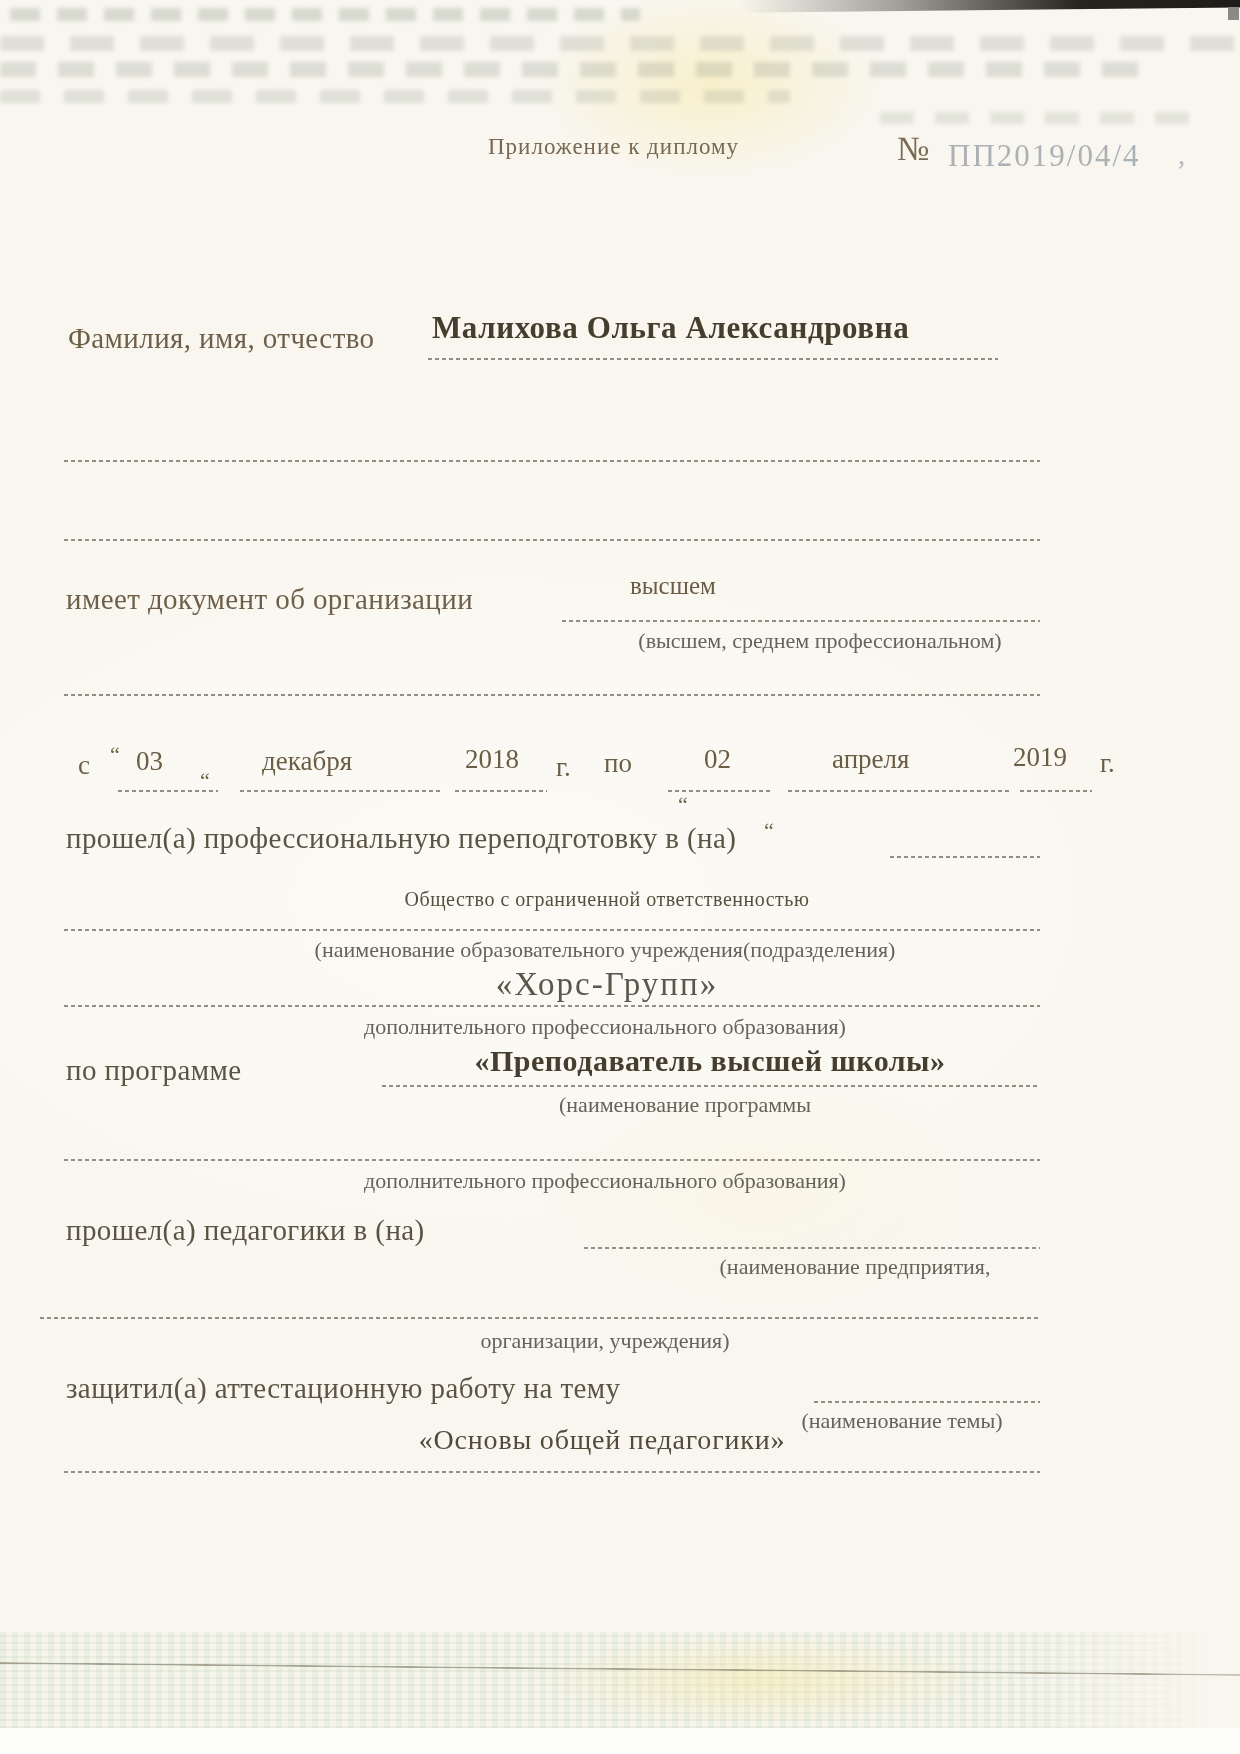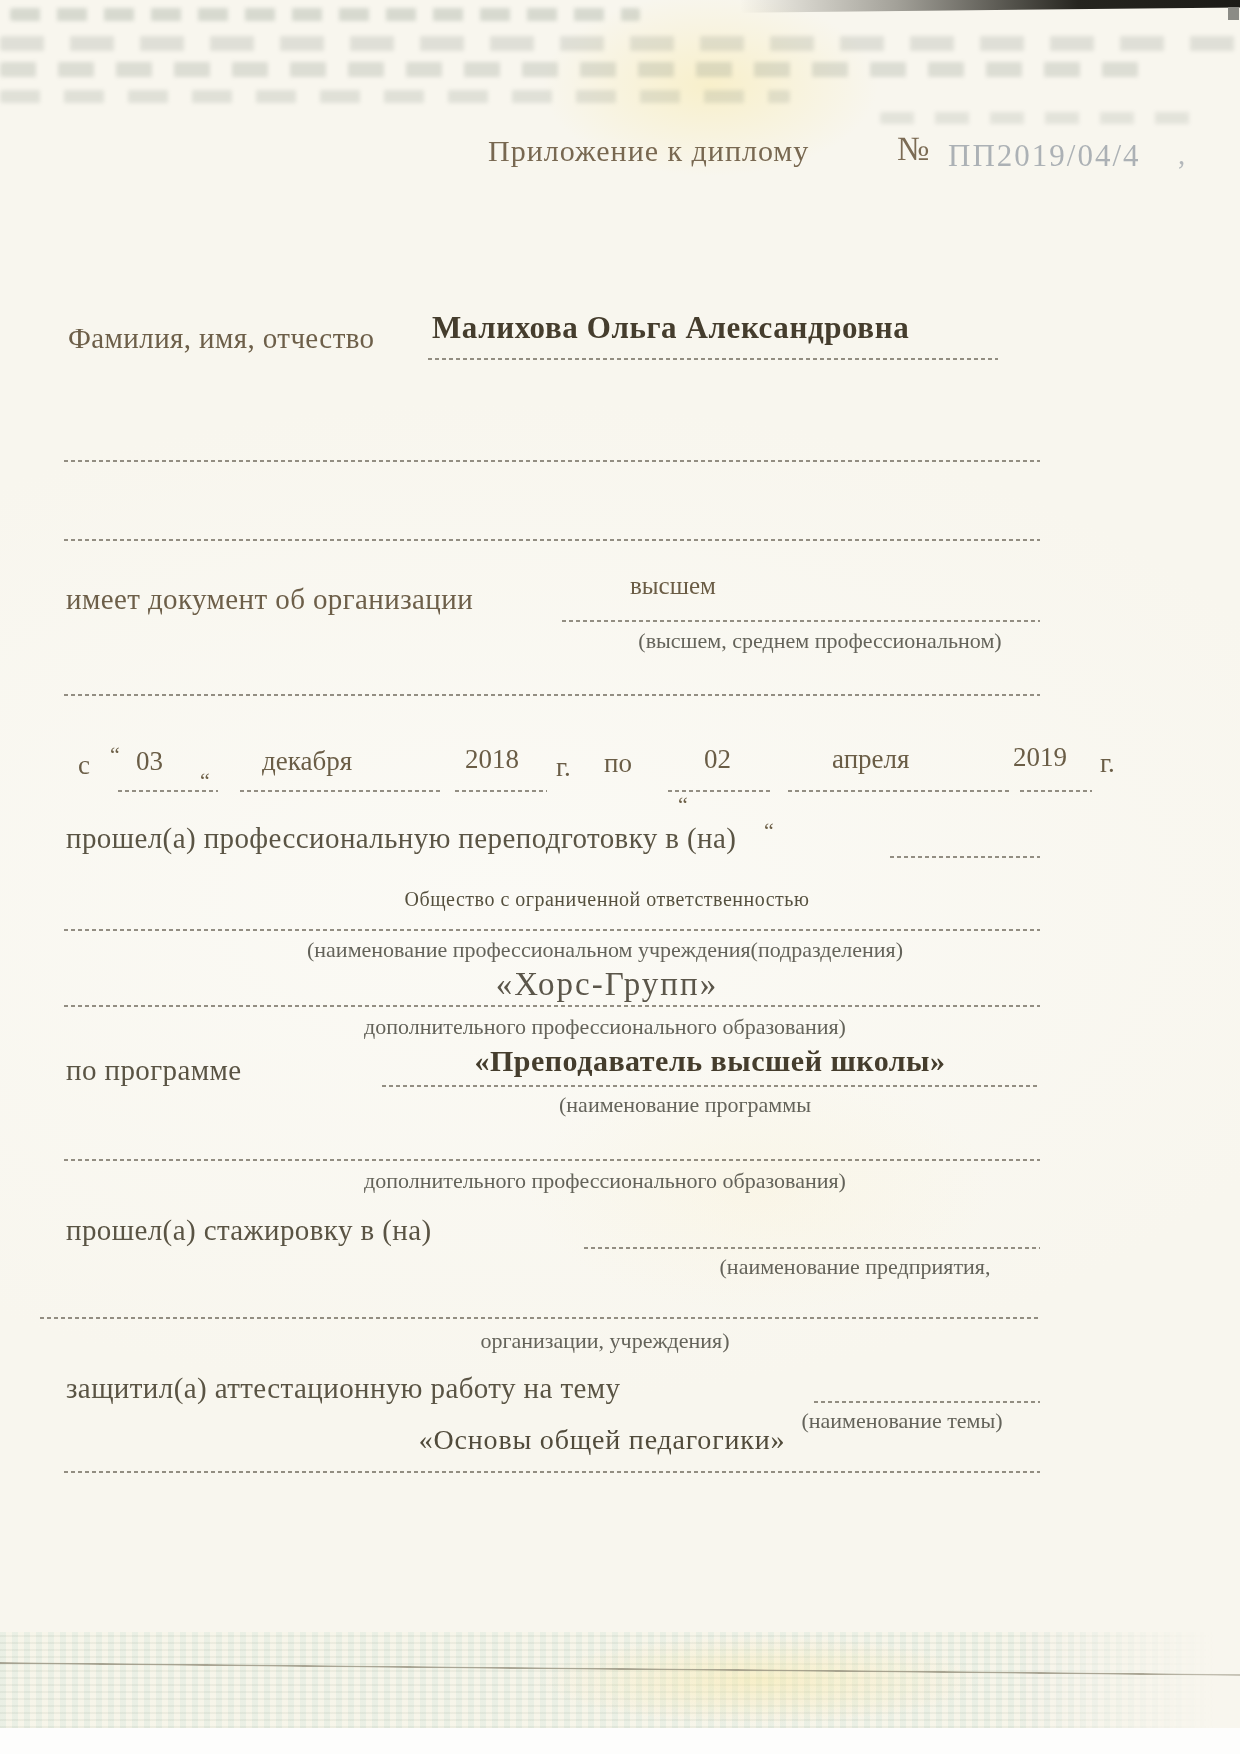--- a/index.html
+++ b/index.html
@@ -35,21 +35,21 @@
               background:repeating-linear-gradient(90deg, rgba(115,130,115,0.55) 0 30px, rgba(115,130,115,0) 30px 47px);"></div>
   <div class="abs ghost" style="left:0px;top:36px;width:1240px;height:15px;opacity:.35;
               background:repeating-linear-gradient(90deg, rgba(110,120,110,0.5) 0 44px, rgba(110,120,110,0) 44px 70px);"></div>
   <div class="abs ghost" style="left:0px;top:62px;width:1150px;height:15px;opacity:.4;
               background:repeating-linear-gradient(90deg, rgba(110,122,108,0.5) 0 36px, rgba(110,122,108,0) 36px 58px);"></div>
   <div class="abs ghost" style="left:0px;top:90px;width:790px;height:13px;opacity:.35;
               background:repeating-linear-gradient(90deg, rgba(112,124,112,0.5) 0 40px, rgba(112,124,112,0) 40px 64px);"></div>
   <div class="abs ghost" style="left:880px;top:112px;width:330px;height:12px;opacity:.3;
               background:repeating-linear-gradient(90deg, rgba(112,124,112,0.5) 0 34px, rgba(112,124,112,0) 34px 55px);"></div>
 
-  <div class="abs" style="left:488px;top:134px;font-size:30px;color:#786851;letter-spacing:1px;white-space:nowrap;">Приложение  к диплому</div>
+  <div class="abs" style="left:488px;top:134px;font-size:23px;color:#786851;letter-spacing:1px;white-space:nowrap;">Приложение  к диплому</div>
   <div class="abs" style="left:897px;top:130px;font-size:34px;color:#7b6b54;">№</div>
   <div class="abs" style="left:948px;top:138px;font-size:31px;color:rgba(122,132,144,0.6);letter-spacing:2px;filter:blur(0.4px);white-space:nowrap;">ПП2019/04/4</div>
   <div class="abs" style="left:1178px;top:138px;font-size:29px;color:rgba(122,132,144,0.55);">,</div>
 
   <div class="abs fillb" style="left:432px;top:310px;font-size:31px;letter-spacing:0.6px;">Малихова Ольга Александровна</div>
   <div class="abs lbl" style="left:68px;top:322px;">Фамилия, имя, отчество</div>
   <div class="abs dline" style="left:428px;top:358px;width:570px;"></div>
 
   <div class="abs dline" style="left:64px;top:460px;width:976px;"></div>
   <div class="abs dline" style="left:64px;top:539px;width:976px;"></div>
@@ -80,33 +80,33 @@
   <div class="abs dline" style="left:455px;top:790px;width:92px;"></div>
   <div class="abs dline" style="left:668px;top:790px;width:102px;"></div>
   <div class="abs dline" style="left:788px;top:790px;width:222px;"></div>
   <div class="abs dline" style="left:1020px;top:790px;width:72px;"></div>
 
   <div class="abs lbl2" style="left:66px;top:822px;">прошел(а) профессиональную переподготовку в (на)</div>
   <div class="abs dline" style="left:890px;top:856px;width:150px;"></div>
 
   <div class="abs ctr" style="left:132px;top:888px;width:950px;font-size:20px;color:#55503e;letter-spacing:0.5px;white-space:nowrap;">Общество с ограниченной ответственностью</div>
   <div class="abs dline" style="left:64px;top:929px;width:976px;"></div>
-  <div class="abs hint" style="left:130px;top:937px;width:950px;">(наименование профессиональном учреждения(подразделения)</div>
+  <div class="abs hint" style="left:130px;top:937px;width:950px;">(наименование образовательного учреждения(подразделения)</div>
   <div class="abs ctr" style="left:200px;top:966px;width:814px;font-size:33px;color:#5b564a;letter-spacing:2px;white-space:nowrap;">«Хорс-Групп»</div>
   <div class="abs dline" style="left:64px;top:1005px;width:976px;"></div>
   <div class="abs hint" style="left:130px;top:1014px;width:950px;">дополнительного профессионального образования)</div>
 
   <div class="abs lbl2" style="left:66px;top:1054px;">по программе</div>
   <div class="abs ctr fillb" style="left:380px;top:1044px;width:660px;font-size:30px;letter-spacing:0.5px;">«Преподаватель высшей школы»</div>
   <div class="abs dline" style="left:382px;top:1085px;width:658px;"></div>
   <div class="abs hint" style="left:480px;top:1092px;width:410px;">(наименование программы</div>
   <div class="abs dline" style="left:64px;top:1159px;width:976px;"></div>
   <div class="abs hint" style="left:130px;top:1168px;width:950px;">дополнительного профессионального образования)</div>
 
-  <div class="abs lbl2" style="left:66px;top:1214px;">прошел(а) стажировку в (на)</div>
+  <div class="abs lbl2" style="left:66px;top:1214px;">прошел(а) педагогики в (на)</div>
   <div class="abs dline" style="left:584px;top:1247px;width:456px;"></div>
   <div class="abs hint" style="left:700px;top:1254px;width:310px;">(наименование предприятия,</div>
   <div class="abs dline" style="left:40px;top:1317px;width:1000px;"></div>
   <div class="abs hint" style="left:300px;top:1328px;width:610px;">организации, учреждения)</div>
 
   <div class="abs lbl2" style="left:66px;top:1372px;">защитил(а) аттестационную работу на тему</div>
   <div class="abs dline" style="left:814px;top:1401px;width:226px;"></div>
   <div class="abs hint" style="left:772px;top:1408px;width:260px;">(наименование темы)</div>
   <div class="abs ctr" style="left:182px;top:1424px;width:840px;font-size:28px;color:#514b3b;letter-spacing:0.8px;white-space:nowrap;">«Основы общей педагогики»</div>
   <div class="abs dline" style="left:64px;top:1471px;width:976px;"></div>

